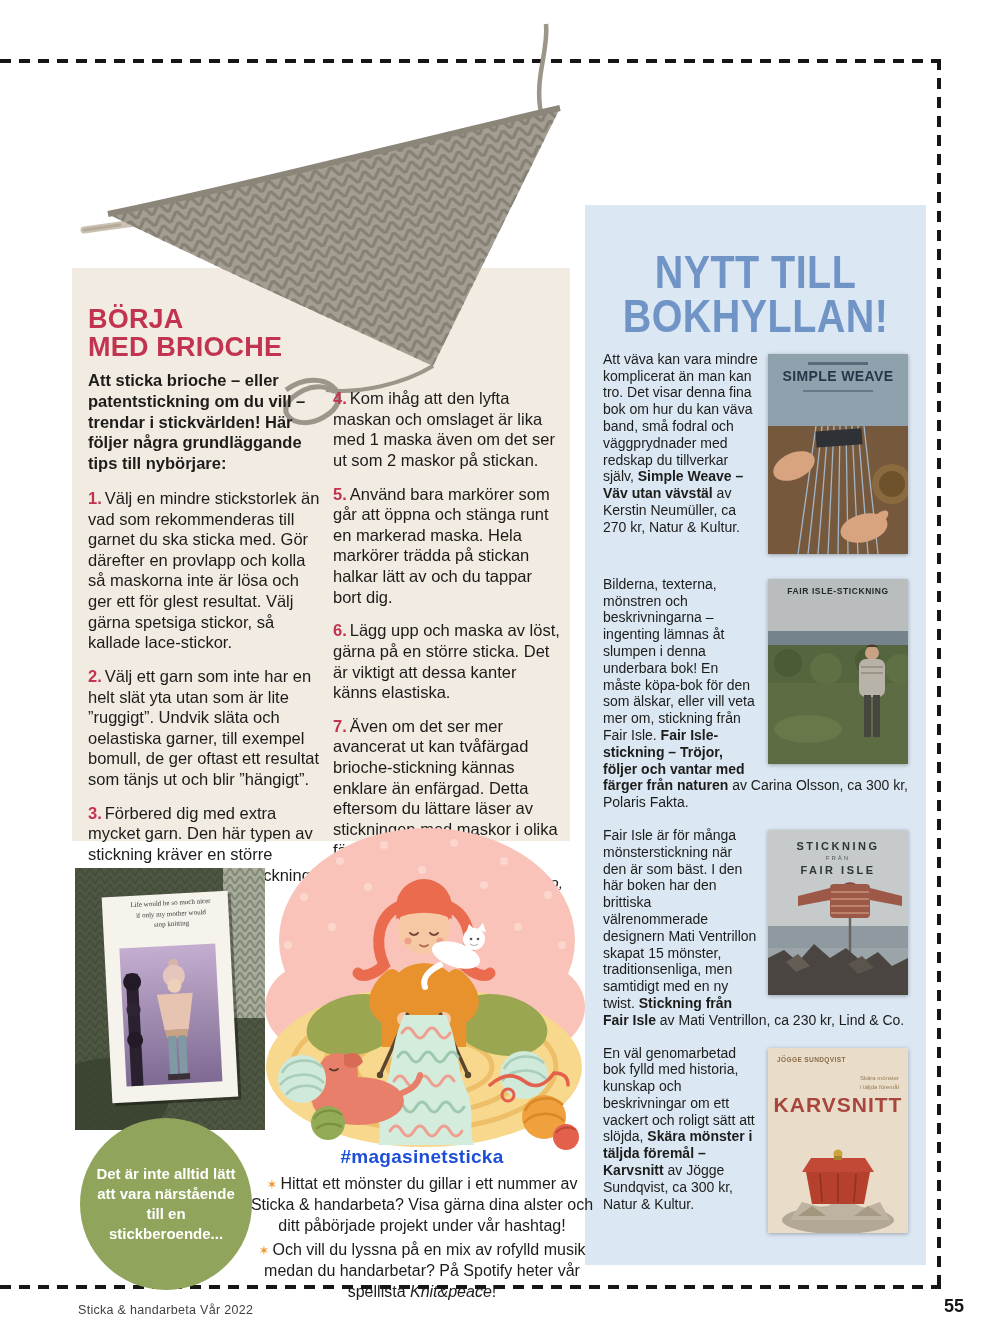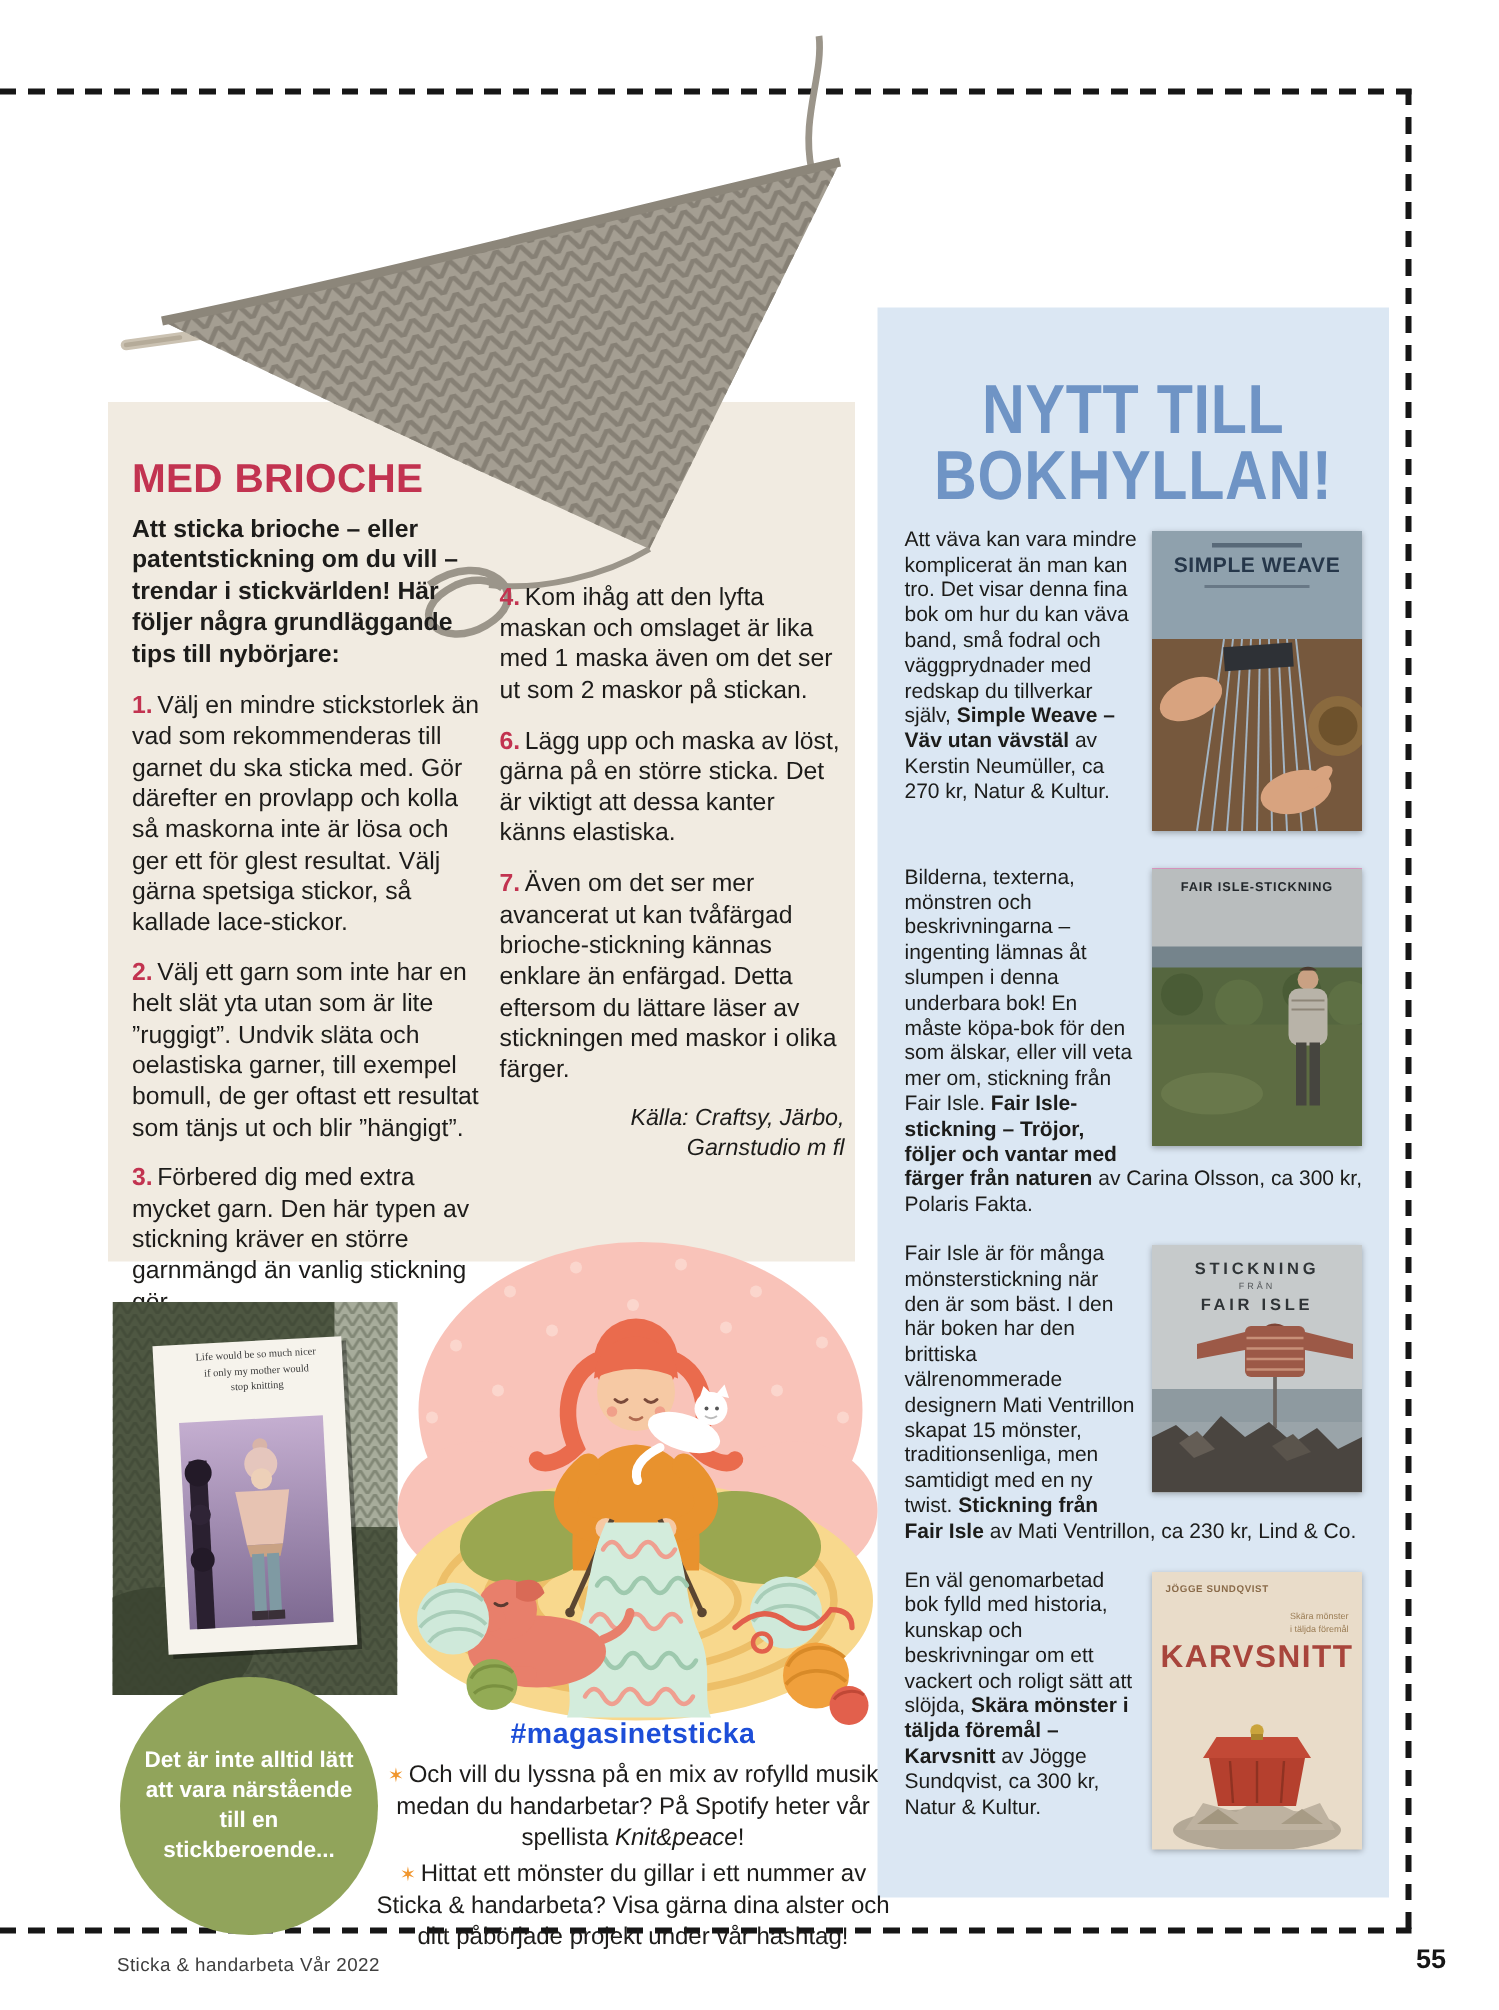--- a/index.html
+++ b/index.html
@@ -101,30 +101,32 @@
     <path d="M6 212 L42 207" stroke="#b5ab99" stroke-width="3" stroke-linecap="round" fill="none"></path>
     <path d="M30 196 C 180 165, 330 125, 482 90 L 355 348 C 240 295, 130 245, 30 196 Z" fill="#a49e92"></path>
     <path d="M30 196 C 180 165, 330 125, 482 90 L 355 348 C 240 295, 130 245, 30 196 Z" fill="url(#knitp)" opacity="0.9"></path>
     <path d="M30 196 C 180 165, 330 125, 482 90" stroke="#8c867a" stroke-width="6" fill="none"></path>
     <path d="M355 348 C 325 366, 282 376, 248 372" stroke="#9b958a" stroke-width="4" fill="none"></path>
     <path d="M208 372 c 36 -26, 74 6, 38 27 c -29 17, -58 -8, -20 -27 c 11 -5, 23 -4, 31 2" stroke="#9b958a" stroke-width="5" fill="none"></path>
   </svg>
 
   <div class="col-left">
     <div class="brioche-heading">
+      <div>BÖRJA</div>
       <div>MED BRIOCHE</div>
     </div>
     <p class="intro">Att sticka brioche – eller patentstickning om du vill – trendar i stickvärlden! Här följer några grundläggande tips till nybörjare:</p>
     <p class="tip"><span class="tip-num">1.</span><span>Välj en mindre stickstorlek än vad som rekommenderas till garnet du ska sticka med. Gör därefter en provlapp och kolla så maskorna inte är lösa och ger ett för glest resultat. Välj gärna spetsiga stickor, så kallade lace-stickor.</span></p>
     <p class="tip"><span class="tip-num">2.</span><span>Välj ett garn som inte har en helt slät yta utan som är lite ”ruggigt”. Undvik släta och oelastiska garner, till exempel bomull, de ger oftast ett resultat som tänjs ut och blir ”hängigt”.</span></p>
     <p class="tip"><span class="tip-num">3.</span><span>Förbered dig med extra mycket garn. Den här typen av stickning kräver en större garnmängd än vanlig stickning gör.</span></p>
   </div>
 
   <div class="col-mid">
     <p class="tip"><span class="tip-num">4.</span><span>Kom ihåg att den lyfta maskan och omslaget är lika med 1 maska även om det ser ut som 2 maskor på stickan.</span></p>
+    <p class="tip"><span class="tip-num">5.</span><span>Använd bara markörer som går att öppna och stänga runt en markerad maska. Hela markörer trädda på stickan halkar lätt av och du tappar bort dig.</span></p>
     <p class="tip"><span class="tip-num">6.</span><span>Lägg upp och maska av löst, gärna på en större sticka. Det är viktigt att dessa kanter känns elastiska.</span></p>
     <p class="tip"><span class="tip-num">7.</span><span>Även om det ser mer avancerat ut kan tvåfärgad brioche-stickning kännas enklare än enfärgad. Detta eftersom du lättare läser av stickningen med maskor i olika färger.</span></p>
     <p class="source"><span>Källa: Craftsy, Järbo,</span><br><span>Garnstudio m fl</span></p>
   </div>
 
   <aside class="sidebar">
     <h1 class="bk-title">
       <div>NYTT TILL</div>
       <div>BOKHYLLAN!</div>
     </h1>
@@ -380,20 +382,20 @@
       <path d="M263 296 a22 18 0 0 1 38 -6 M262 308 a24 18 0 0 1 40 -2" stroke="#d88a28" stroke-width="2.5" fill="none"></path>
       <circle cx="304" cy="322" r="13" fill="#e2604c"></circle>
       <path d="M294 318 a13 10 0 0 1 20 -3" stroke="#c04836" stroke-width="2" fill="none"></path>
     </g>
     <path d="M228 270 q18 -16 34 -4 t30 -8 q14 0 14 12" stroke="#e2604c" stroke-width="3.5" fill="none" stroke-linecap="round"></path>
     <circle cx="246" cy="280" r="6" stroke="#e2604c" stroke-width="3" fill="none"></circle>
   </svg>
 
   <div class="hashtag">
     <div class="hashtag-title">#magasinetsticka</div>
+    <p><span class="star">✶</span><span>Hittat ett mönster du gillar i ett nummer av Sticka &amp; handarbeta? Visa gärna dina alster och ditt påbörjade projekt under vår hashtag!</span></p>
     <p><span class="star">✶</span><span>Och vill du lyssna på en mix av rofylld musik medan du handarbetar? På Spotify heter vår spellista </span><span class="italic">Knit&amp;peace</span><span>!</span></p>
-    <p><span class="star">✶</span><span>Hittat ett mönster du gillar i ett nummer av Sticka &amp; handarbeta? Visa gärna dina alster och ditt påbörjade projekt under vår hashtag!</span></p>
   </div>
 
   <div class="footer-left">Sticka &amp; handarbeta Vår 2022</div>
   <div class="page-num">55</div>
 
 </div>
 
 </body></html>

